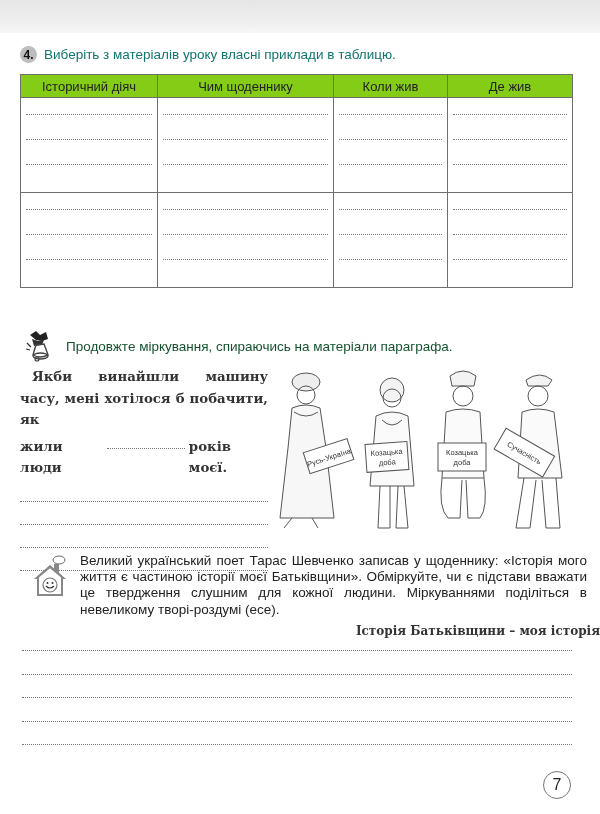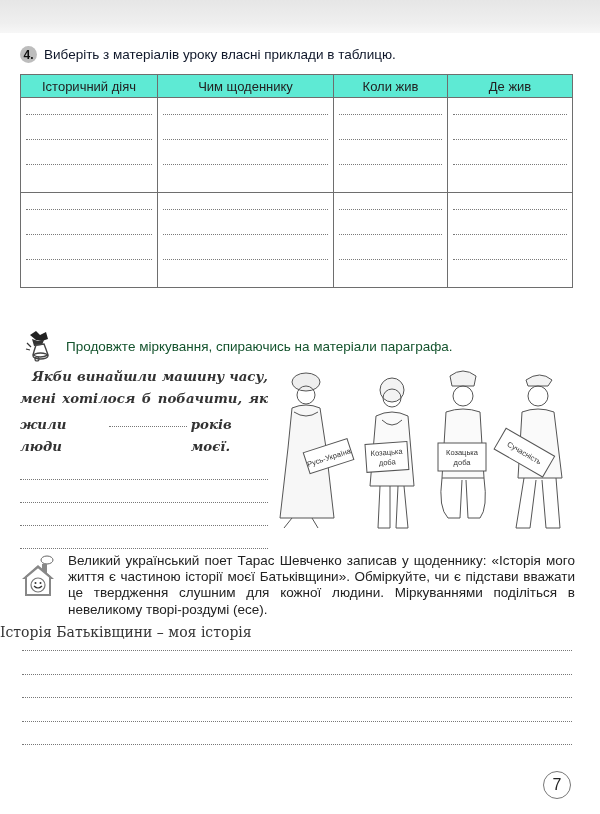--- a/index.html
+++ b/index.html
@@ -11,59 +11,59 @@
   .top-band {
     position: absolute; left: 0; top: 0; width: 600px; height: 33px;
     background: linear-gradient(180deg, #e6e6e6 0%, #efefef 70%, #f7f7f7 100%);
   }
   .task-head { position: absolute; left: 20px; top: 46px; display: flex; align-items: center; }
   .task-num {
     width: 17px; height: 17px; border-radius: 50%;
     background: #bdbdbd; color: #111; font-weight: bold; font-size: 12px;
     display: flex; align-items: center; justify-content: center; margin-right: 7px;
   }
-  .task-text { font-size: 13.5px; color: #0f172a; }
+  .task-text { font-size: 13.5px; color: #0f766e; }
 
   table.grid {
     position: absolute; left: 20px; top: 74px; width: 552px;
     border-collapse: collapse; table-layout: fixed;
   }
   table.grid td, table.grid th { border: 1.3px solid #6e6e6e; padding: 0; }
   table.grid th {
-    background: #5eead4; font-weight: normal; font-size: 13px; color: #222;
+    background: #84cc16; font-weight: normal; font-size: 13px; color: #222;
     height: 22px; text-align: center;
   }
   table.grid td { height: 94px; vertical-align: top; }
   .dots { padding: 16px 5px 0 5px; }
   .dots .dl { border-bottom: 1.3px dotted #7a7a7a; height: 0; margin-bottom: 24px; }
 
   .section2 { position: absolute; left: 22px; top: 329px; display: flex; align-items: center; }
   .bell { width: 34px; height: 34px; margin-right: 10px; }
   .s2text { font-size: 13.5px; color: #14532d; }
 
   .reason {
     position: absolute; left: 20px; top: 366px; width: 248px;
-    font-family: "DejaVu Serif", serif; font-style: italic; font-weight: bold;
+    font-family: "DejaVu Serif", serif; font-weight: bold;
     font-size: 13.3px; color: #333; line-height: 21.5px;
   }
   .reason .p1 { text-indent: 12px; text-align: justify; text-align-last: justify; margin: 0; }
   .reason .row { display: flex; align-items: flex-start; margin-top: 5px; }
   .reason .fill { flex: 0 0 auto; border-bottom: 1.2px dotted #777; height: 12px; margin: 0 4px; }
   .reason .fillgrow { flex: 1 1 auto; border-bottom: 1.2px dotted #777; height: 12px; margin-left: 4px; }
   .reason .line { border-bottom: 1.2px dotted #777; height: 22px; }
 
   .illus { position: absolute; left: 278px; top: 368px; width: 300px; height: 170px; }
 
-  .section3 { position: absolute; left: 20px; top: 553px; width: 555px; display: flex; }
+  .section3 { position: absolute; left: 32px; top: 553px; width: 555px; display: flex; }
   .house { width: 36px; height: 44px; flex: 0 0 36px; margin-right: 12px; margin-top: 2px; }
   .s3text { font-size: 13.5px; color: #222; line-height: 16.2px; text-align: justify; }
 
   .essay-title {
-    position: absolute; left: 0; width: 600px; top: 624px; text-align: left;
-    font-family: "DejaVu Serif", serif; font-weight: normal; font-size: 14px; color: #333;
+    position: absolute; left: 0; width: 600px; top: 624px; text-align: right;
+    font-family: "DejaVu Serif", serif; font-weight: bold; font-size: 12px; color: #333;
   }
   .essay-lines { position: absolute; left: 22px; top: 650px; width: 550px; }
   .essay-lines .dl { border-bottom: 1.3px dotted #777; height: 0; margin-bottom: 22.5px; }
 
   .page-num {
     position: absolute; left: 543px; top: 771px; width: 26px; height: 26px;
     border: 1.3px solid #777; border-radius: 50%;
     display: flex; align-items: center; justify-content: center;
     font-size: 16px; color: #222;
   }

